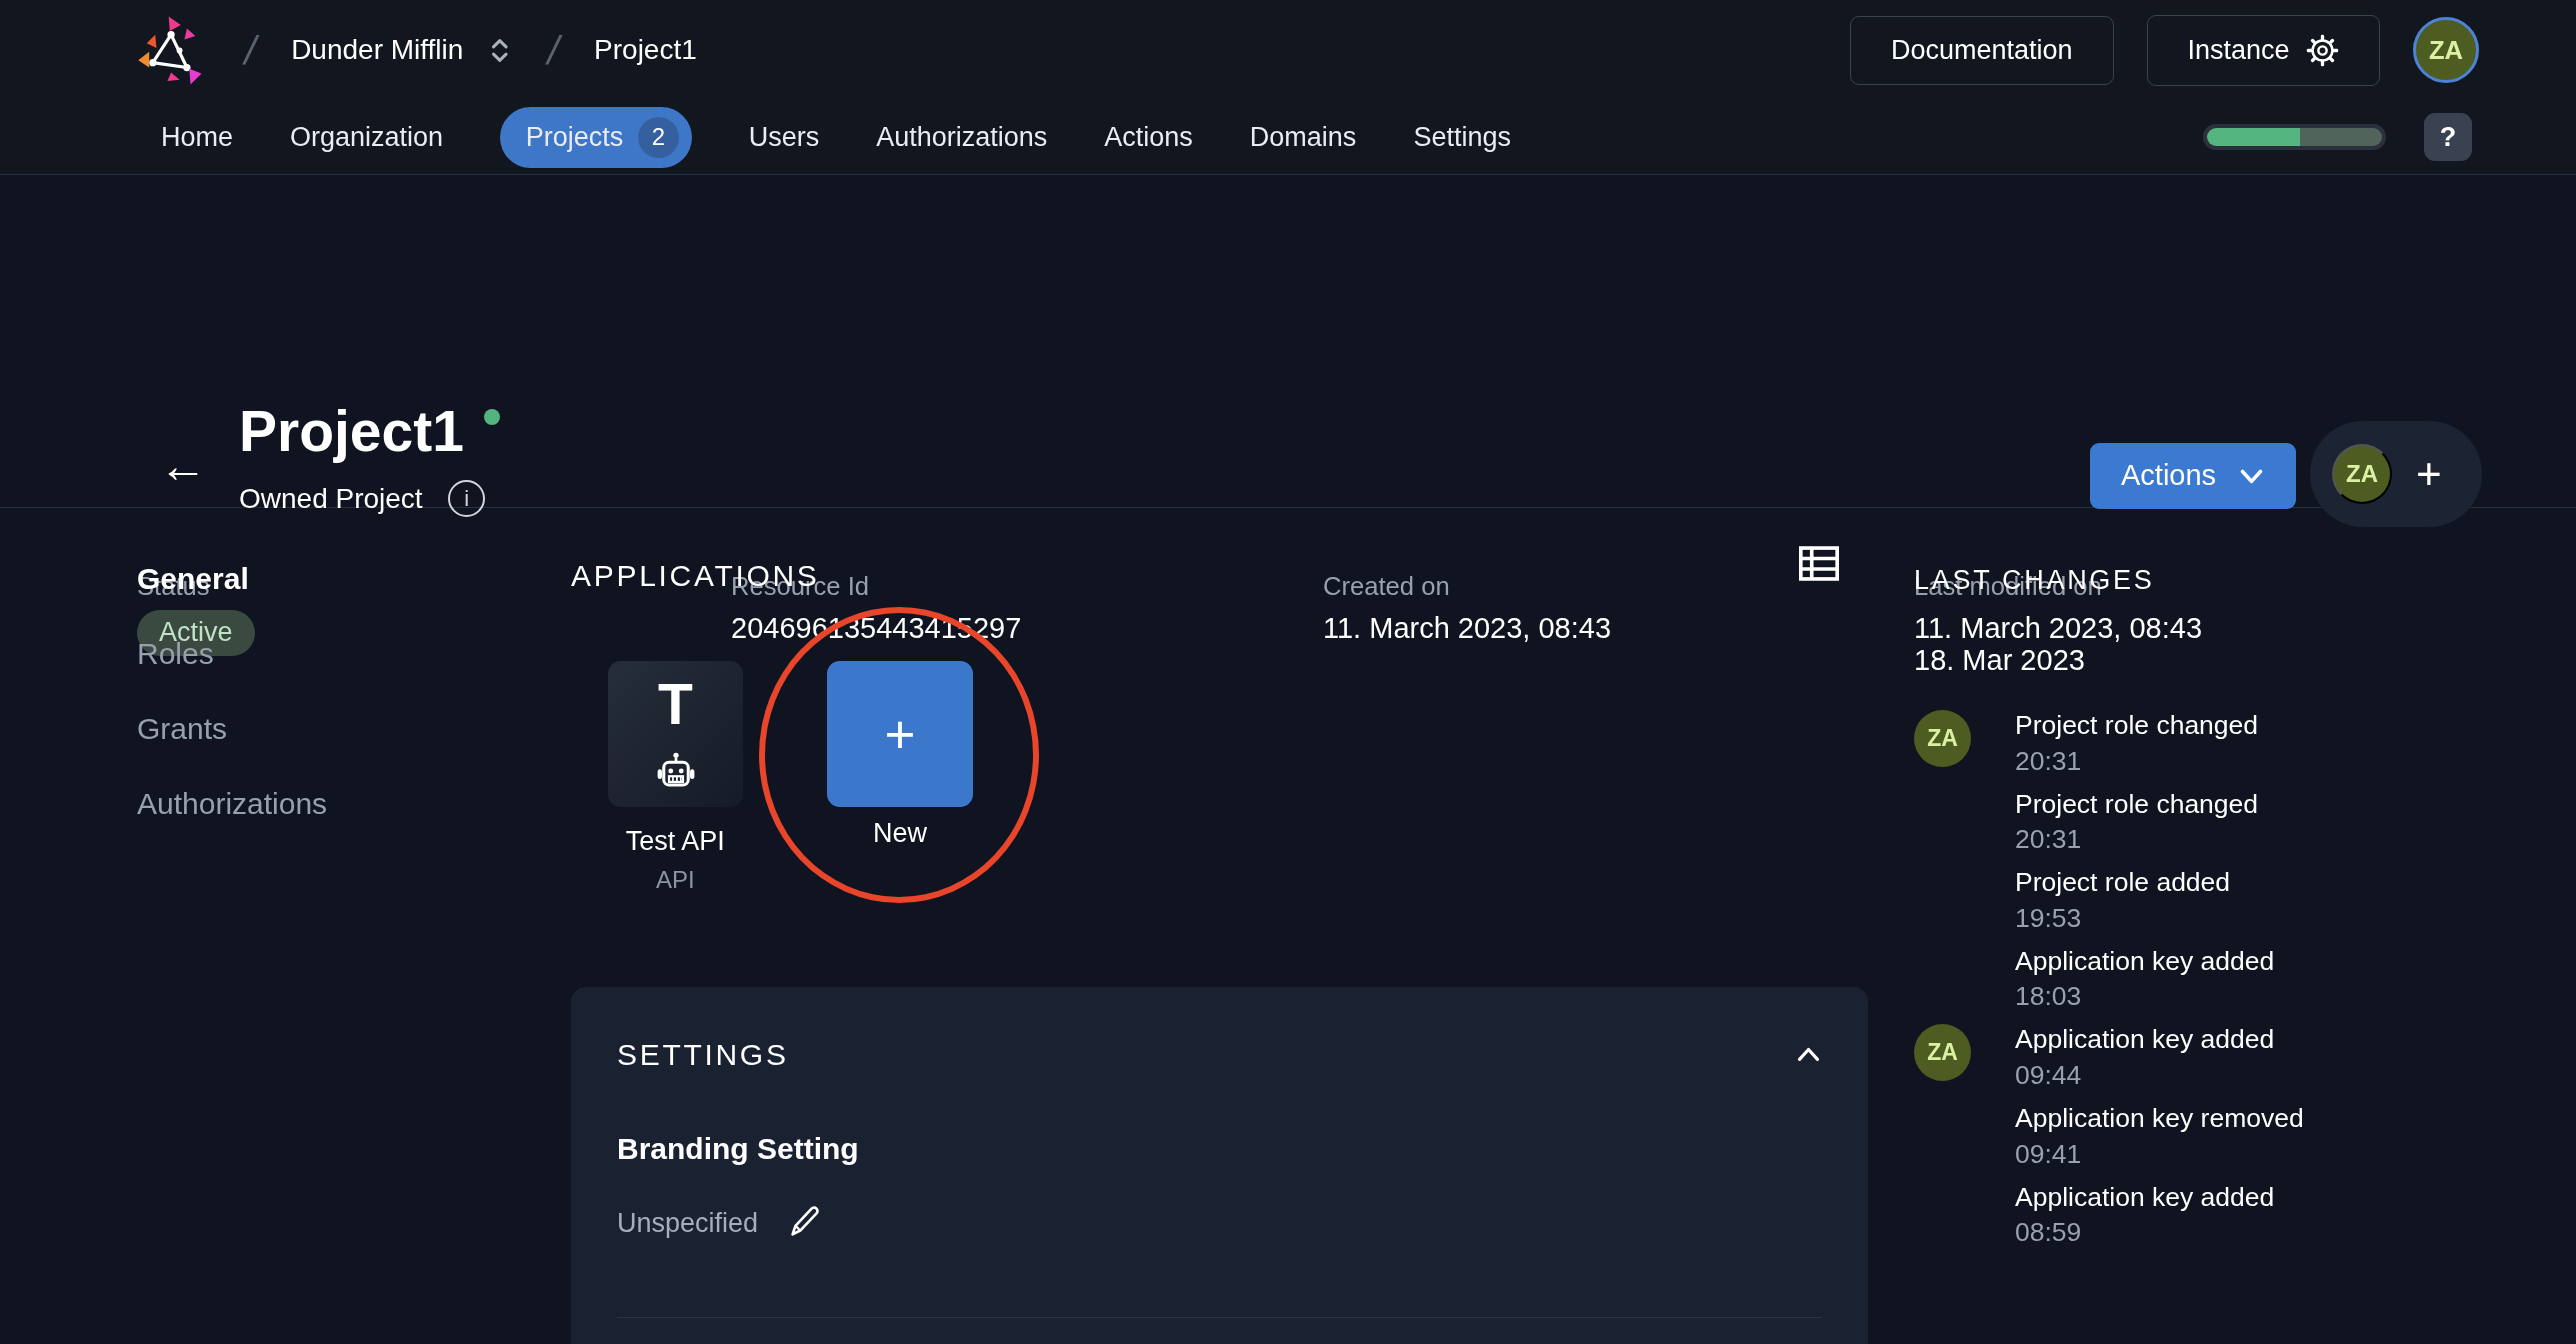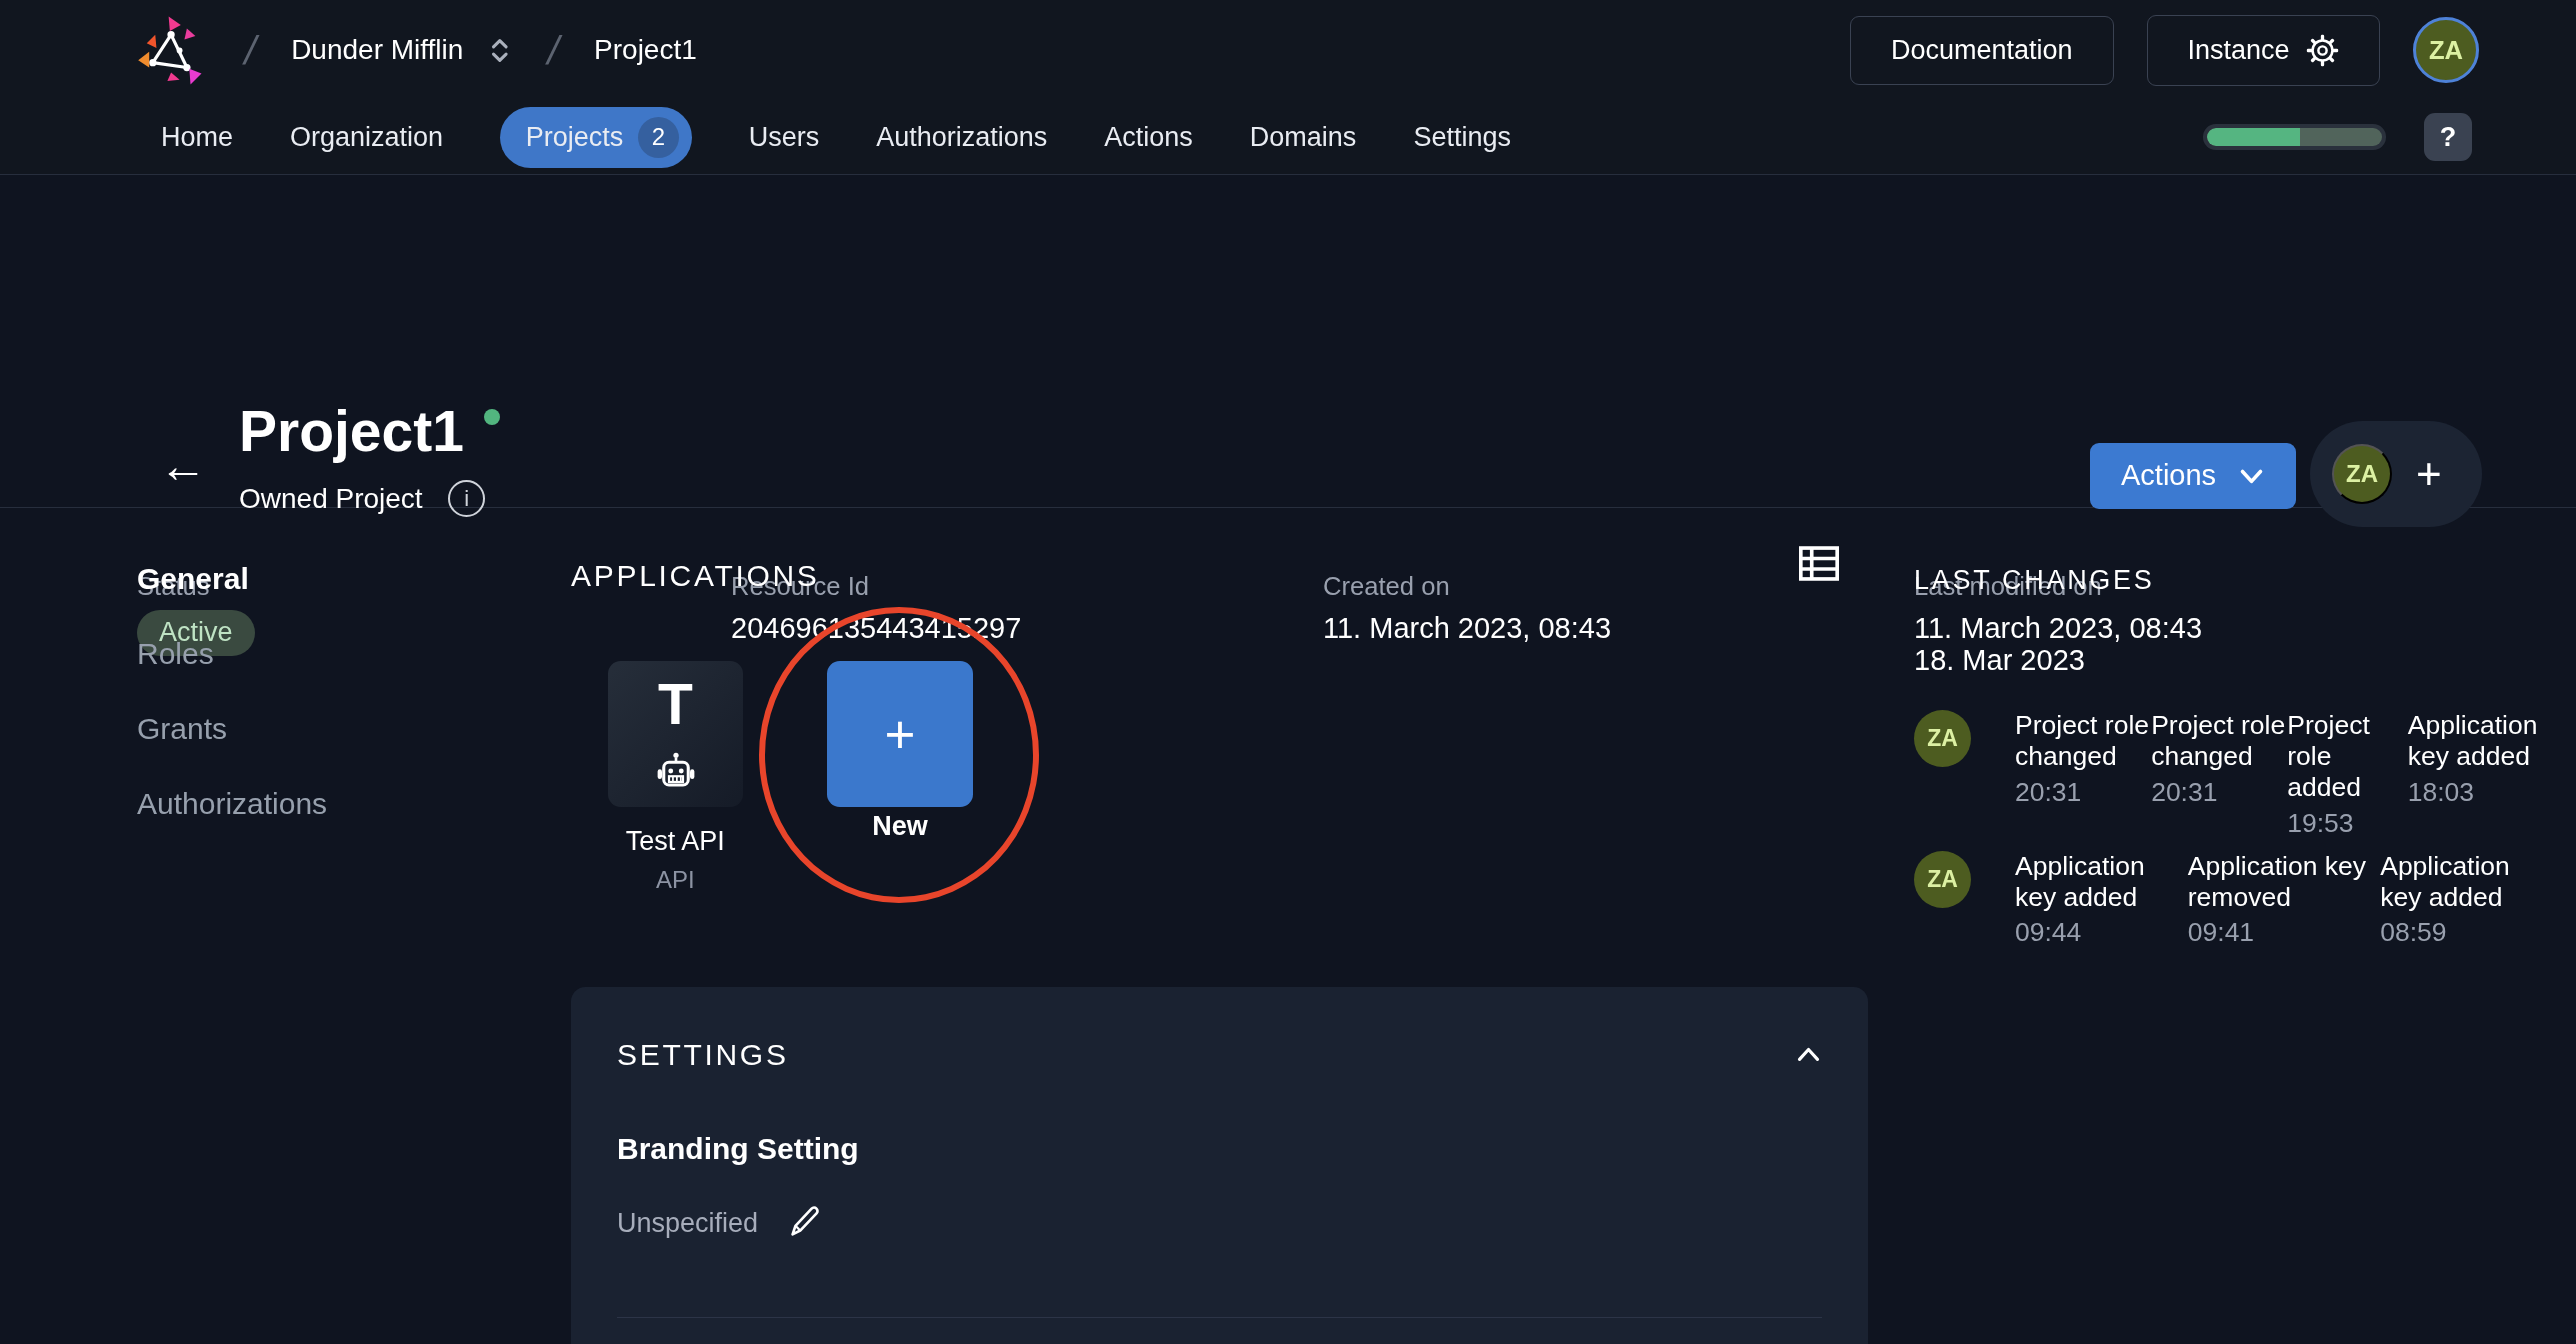--- a/index.html
+++ b/index.html
@@ -94,21 +94,21 @@
   .app-card{position:absolute;border-radius:12.8px;display:flex;flex-direction:column;
             align-items:center;justify-content:center;cursor:pointer;border:none;font-family:inherit;}
   .card-test{left:37px;top:153px;width:135px;height:146px;
              background:linear-gradient(135deg,#262e3a,#151b27);gap:16.4px;}
   .card-initial{font-size:57px;font-weight:bold;color:#fff;line-height:1;}
   .robot-svg{width:42px;height:42px;}
   .card-new{left:256px;top:153px;width:146px;height:146px;background:#3b78cc;}
   .card-plus{font-size:53px;font-weight:300;color:#fff;line-height:1;}
   .app-label{position:absolute;text-align:center;font-size:27px;color:#fff;}
   .label-test{left:12.8px;top:318px;width:183px;}
-  .label-new{left:274px;top:303px;width:110px;font-weight:bold;}
+  .label-new{left:274px;top:310px;width:110px;}
   .app-type{font-size:24px;color:#8c93a3;margin-top:9px;}
   .annotation-ellipse{position:absolute;left:188px;top:99px;width:280px;height:296px;
                       border:6.4px solid #e8452b;border-radius:50%;pointer-events:none;}
 
   .settings-card{position:absolute;left:0;top:479px;width:1297px;height:512px;
                  background:#1a2231;border-radius:14.6px;padding:51px 46px;}
   .settings-head{display:flex;align-items:center;justify-content:space-between;}
   .collapse-btn{background:none;border:none;cursor:pointer;padding:0;}
   .branding-label{font-size:30px;font-weight:600;color:#fff;margin-top:60px;}
   .branding-row{display:flex;align-items:center;gap:27px;margin-top:37px;}
@@ -117,21 +117,21 @@
   .pencil-svg{width:38px;height:38px;}
   .settings-divider{height:0.9px;background:#2c3447;margin-top:73px;}
 
   .aside-col{position:absolute;left:1914px;top:0;width:639px;padding-top:57px;}
   .changes-heading{font-size:27px;letter-spacing:2.7px;color:#fff;font-weight:500;}
   .change-date{font-size:29px;color:#fff;margin-top:48px;margin-bottom:33px;line-height:33px;}
   .change-group{display:flex;align-items:flex-start;}
   .change-avatar{width:57px;height:57px;border-radius:50%;background:#4d5c20;color:#dcf0a3;
                  font-size:23px;font-weight:bold;display:flex;align-items:center;
                  justify-content:center;flex:0 0 57px;margin-right:44px;}
-  .event-list{display:flex;flex-direction:row;}
+  .event-list{display:flex;flex-direction:column;}
   .event{margin-bottom:12px;cursor:pointer;}
   .event-title{font-size:26.5px;color:#fff;line-height:31px;}
   .event-time{font-size:26.5px;color:#99a0ae;line-height:31px;margin-top:4.6px;}
 </style>
 </head>
 <body>
 
 <div class="stage">
 
   <header class="topbar">

